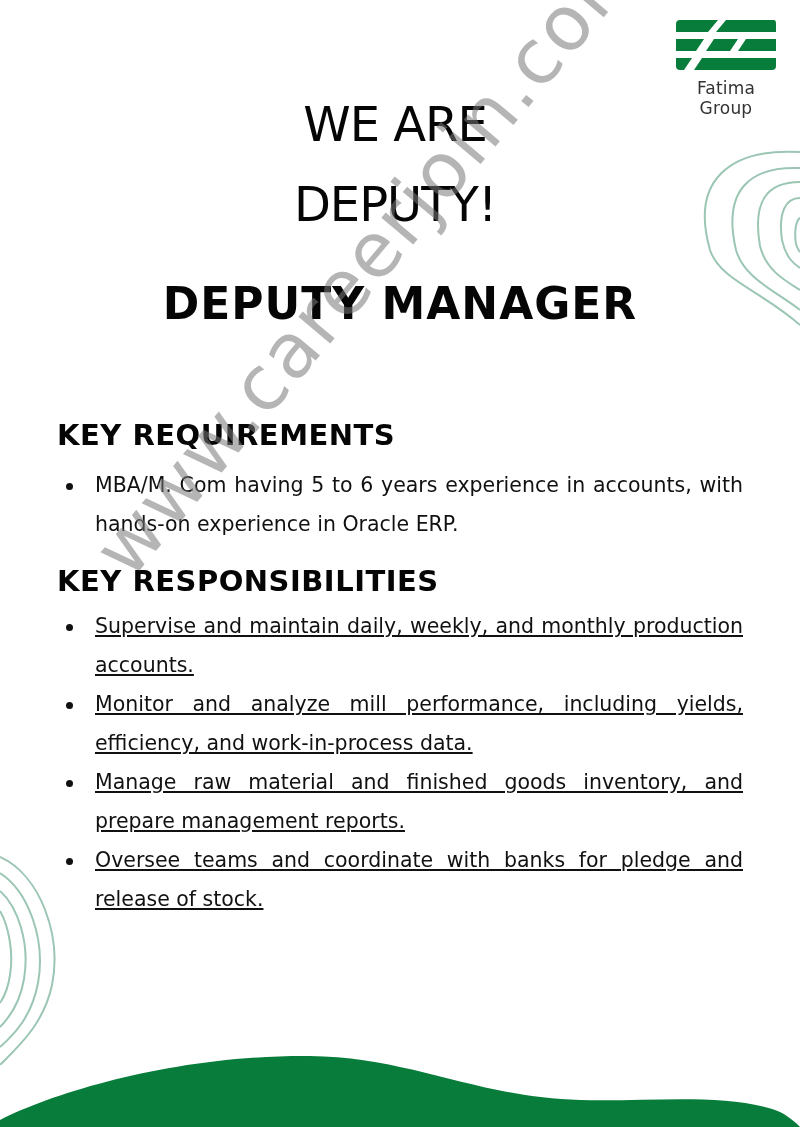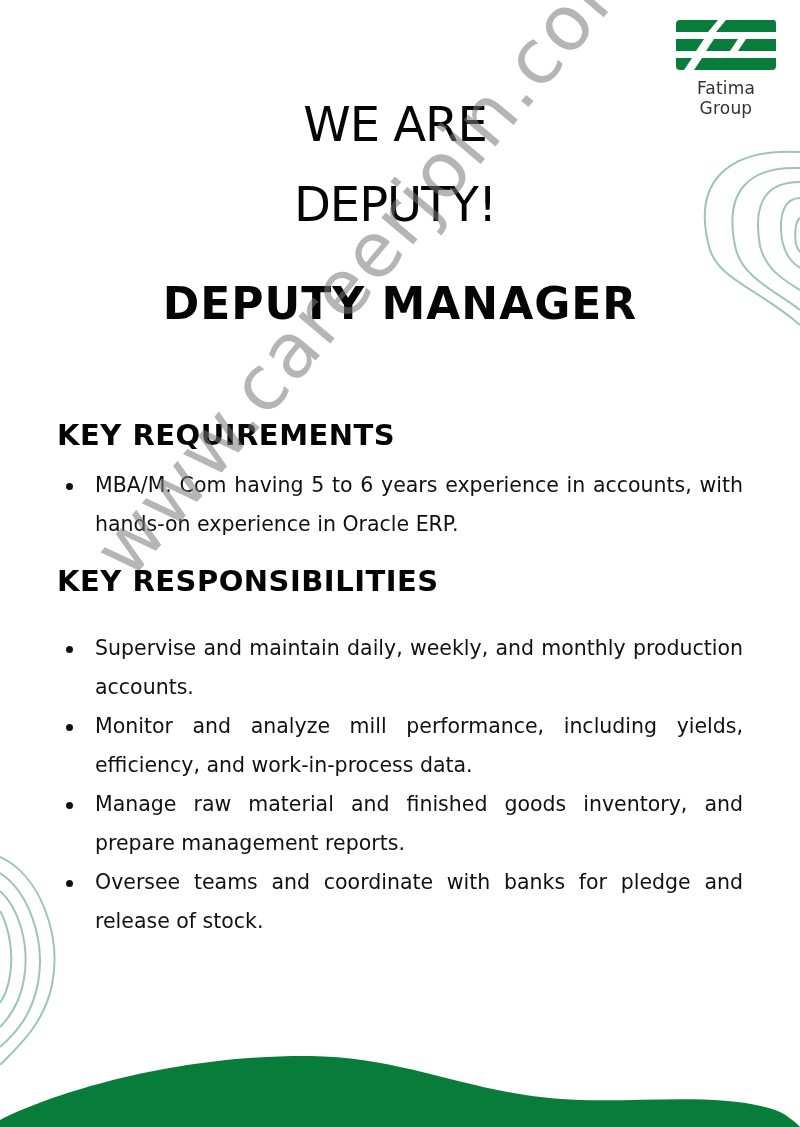--- a/index.html
+++ b/index.html
@@ -97,21 +97,21 @@
 <div class="job-title">
   <div>DEPUTY MANAGER</div>
 </div>
 
 <h2 class="section-heading" style="top:418px;">KEY REQUIREMENTS</h2>
 <ul class="bullets" style="top:466px;">
   <li>MBA/M. Com having 5 to 6 years experience in accounts, with hands-on experience in Oracle ERP.</li>
 </ul>
 
 <h2 class="section-heading" style="top:564px;">KEY RESPONSIBILITIES</h2>
-<ul class="bullets" style="top:629px;">
+<ul class="bullets" style="top:607px;text-decoration:underline;">
   <li>Supervise and maintain daily, weekly, and monthly production accounts.</li>
   <li>Monitor and analyze mill performance, including yields, efficiency, and work-in-process data.</li>
   <li>Manage raw material and finished goods inventory, and prepare management reports.</li>
   <li>Oversee teams and coordinate with banks for pledge and release of stock.</li>
 </ul>
 
 <div class="watermark">www.careerjoin.com</div>
 
 <svg class="wave" width="800" height="77" viewBox="0 0 800 77">
   <path fill="#087c3a" d="M0,77 L0,70 C60,40 180,5 310,6 C410,7 480,48 580,50 C650,52 730,42 780,62 C792,68 800,77 800,77 Z"></path>

